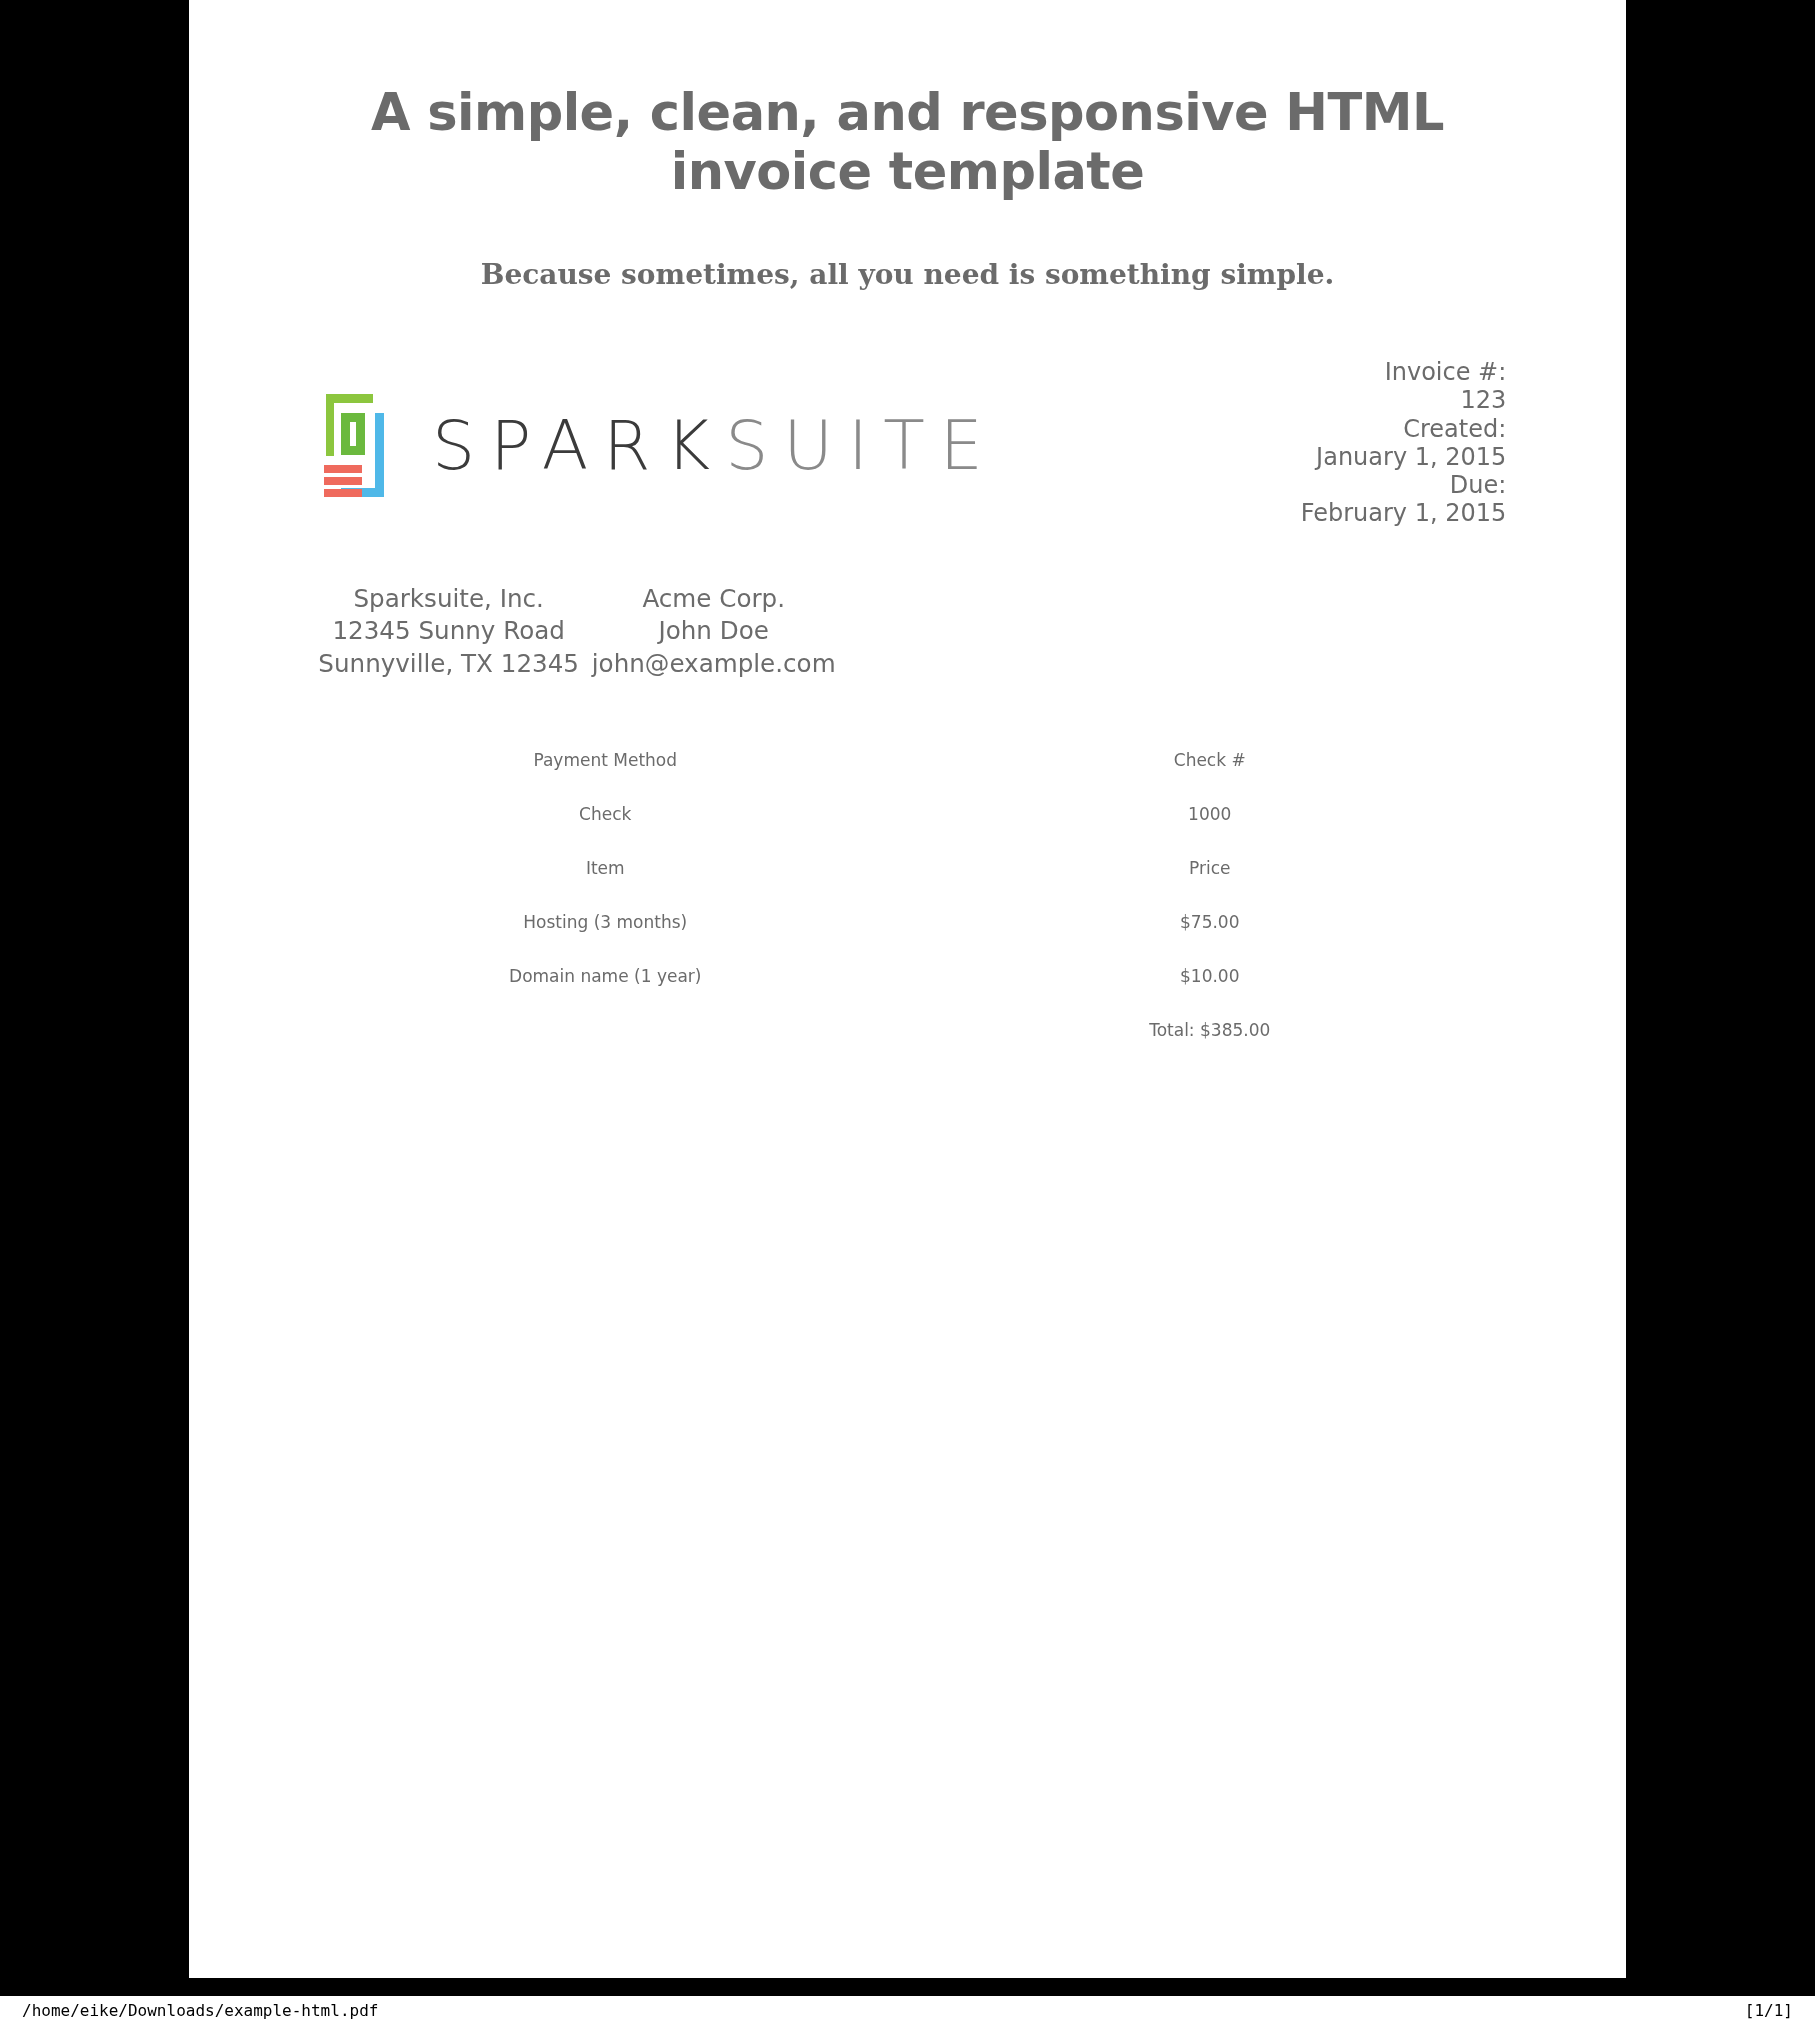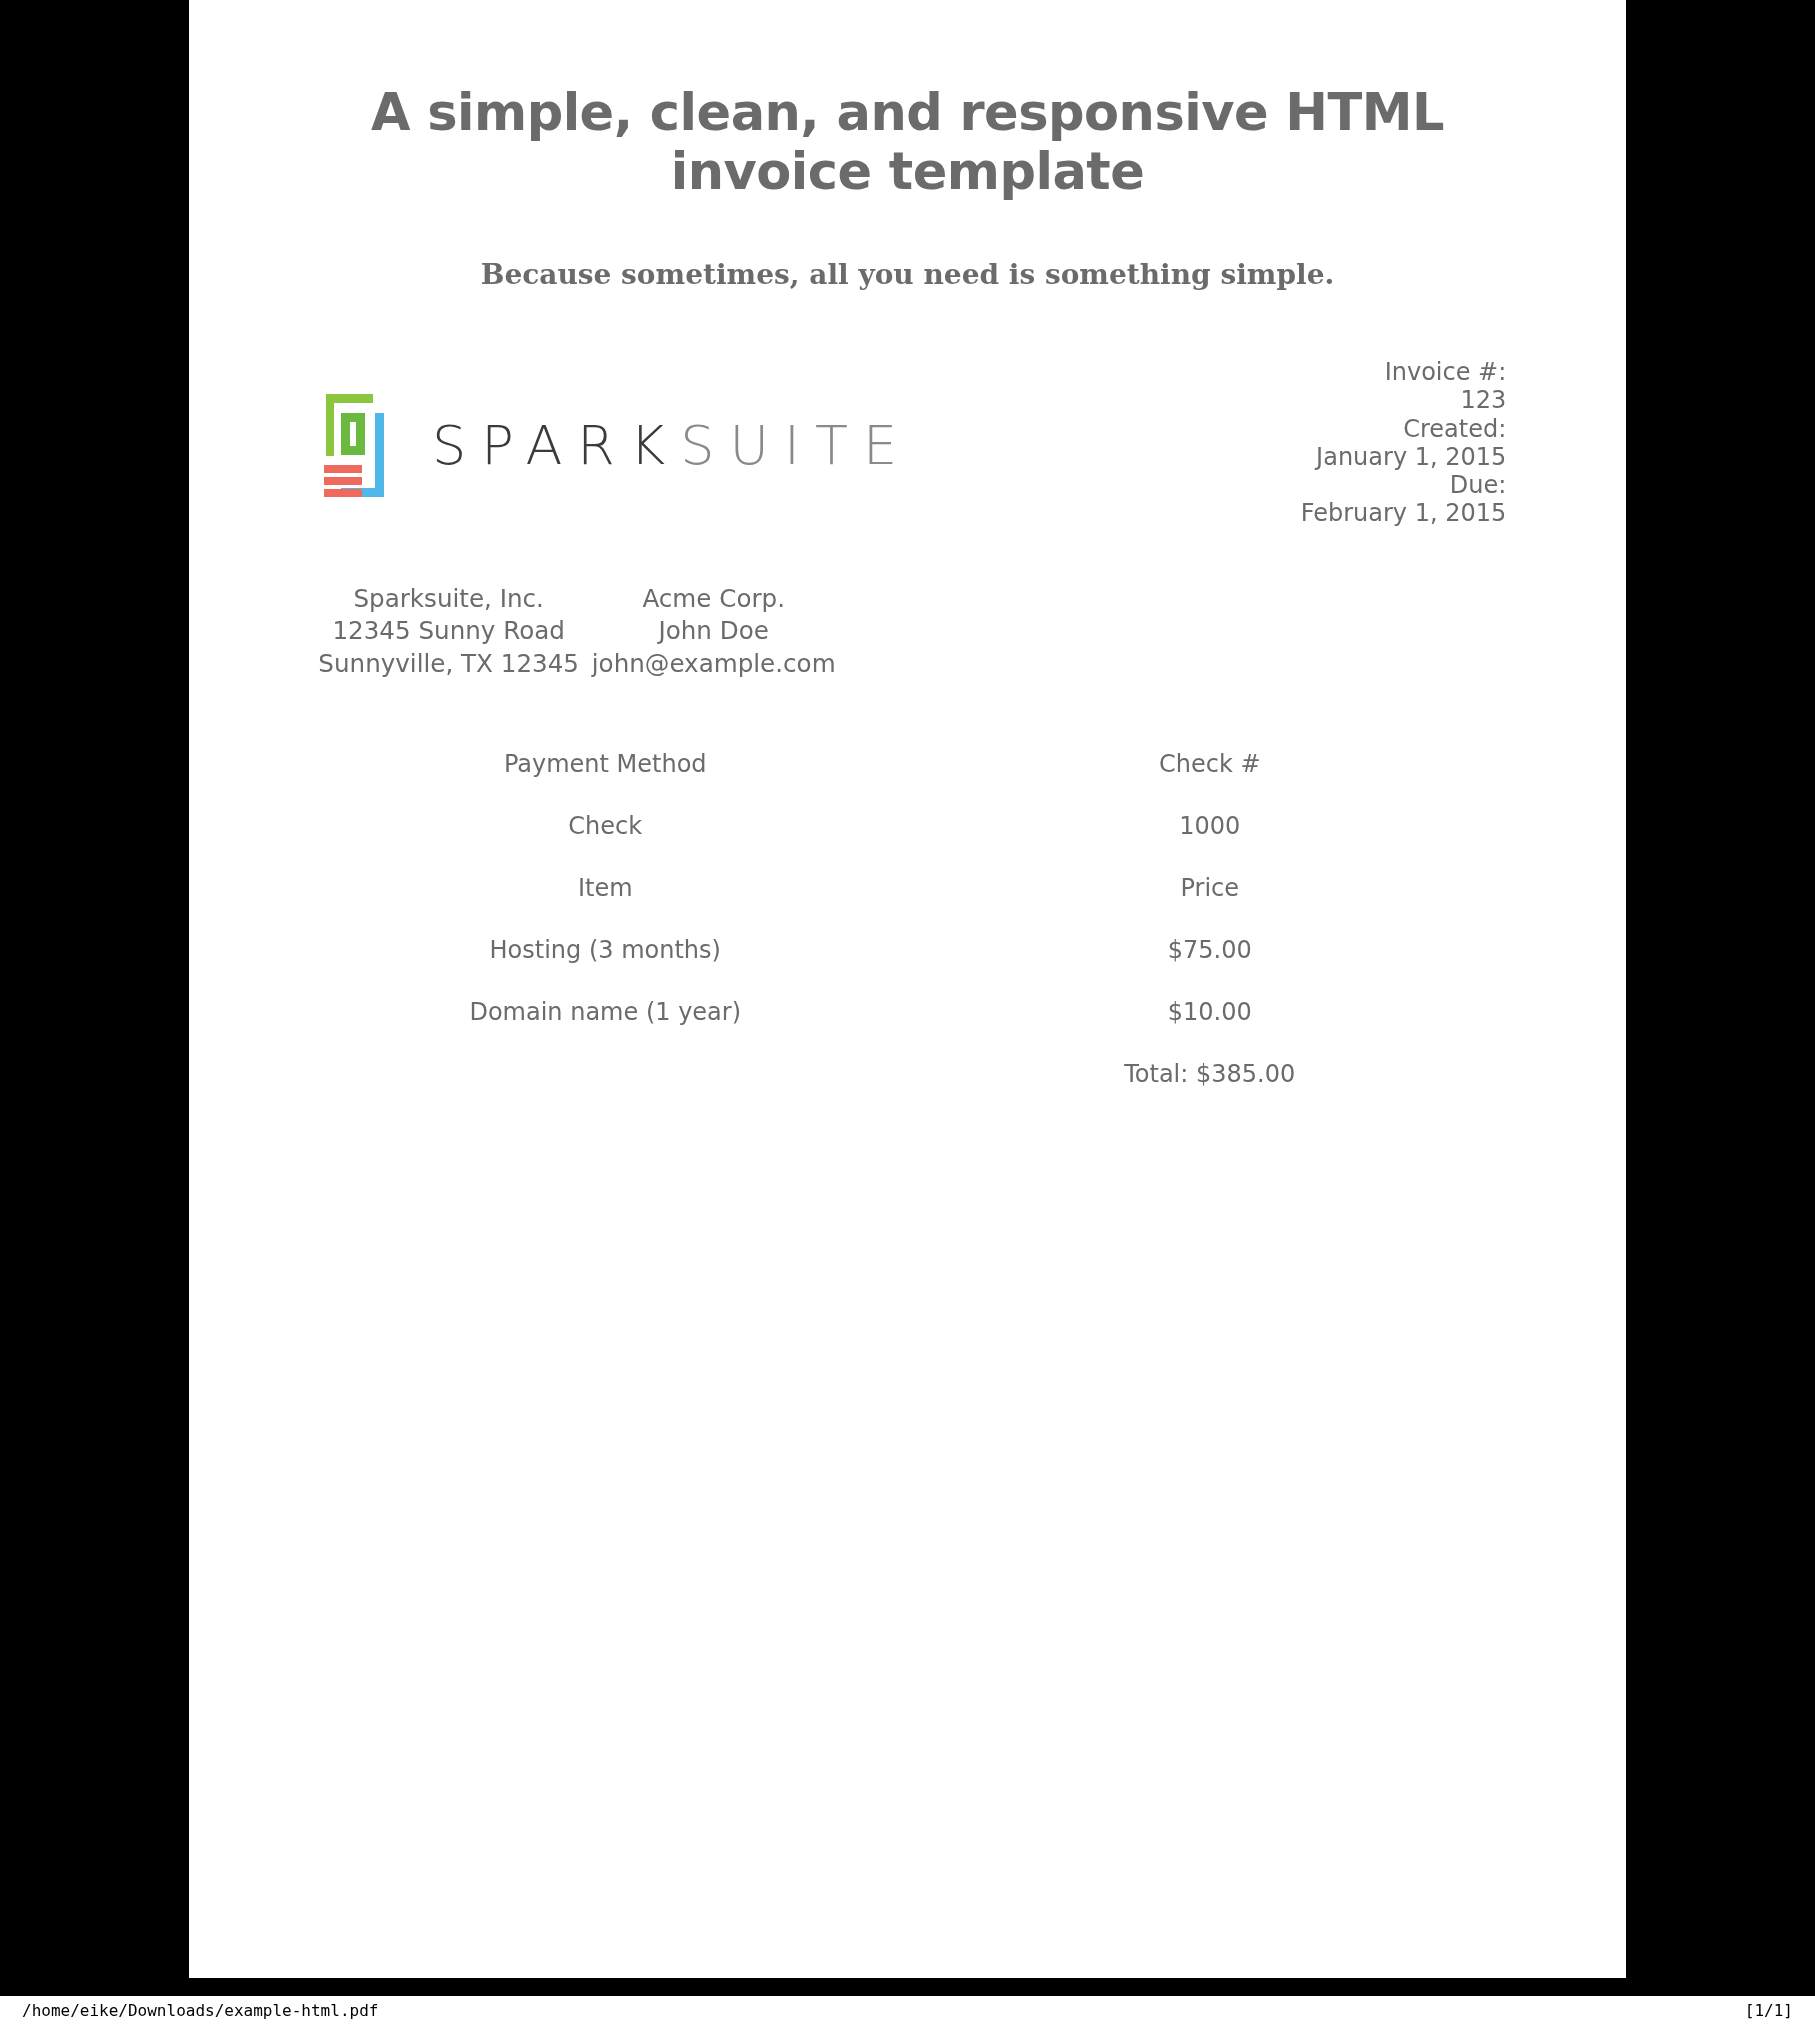--- a/index.html
+++ b/index.html
@@ -136,21 +136,21 @@
   .lm-mid-v    { left: 36px; top: 21px;  width: 8.5px;  height: 42px; background: #6bb93e; }
   .lm-mid-h    { left: 21px; top: 21px;  width: 24px; height: 8.5px;  background: #6bb93e; }
   .lm-mid2-h   { left: 21px; top: 54px;  width: 24px; height: 8.5px;  background: #6bb93e; }
   .lm-mid2-v   { left: 21px; top: 28px;  width: 8.5px;  height: 34px; background: #6bb93e; }
   .lm-red-1    { left: 3.8px;  top: 73px;  width: 38px; height: 7.6px;  background: #ef6a5d; }
   .lm-red-2    { left: 3.8px;  top: 85px;  width: 38px; height: 7.6px;  background: #ef6a5d; }
   .lm-red-3    { left: 3.8px;  top: 97px; width: 38px; height: 7.6px;  background: #ef6a5d; }
 
   .logo-word {
     font-family: "DejaVu Sans", sans-serif;
-    font-size: 54px;
+    font-size: 68px;
     letter-spacing: 15px;
     font-weight: 300;
     white-space: nowrap;
     margin-left: 40px;
   }
   .logo-word .dark  { color: #3b3b3b; }
   .logo-word .light { color: #8a8a8a; }
 
   
   .addr-row {
@@ -166,21 +166,21 @@
   }
   .addr-col.left  { width: 265px; margin-left: 13.2px;}
   .addr-col.right { width: 246px; margin-left: 9.5px; }
   .addr-col div { white-space: nowrap; }
 
   
   table.items {
     width: 100%;
     border-collapse: collapse;
     margin-top: 53px;
-    font-size: 24px;
+    font-size: 17px;
     color: #6b6b6b;
   }
   table.items td {
     padding: 17px 0;
     vertical-align: top;
   }
   td.c-left  { width: 50%; text-align: center; }
   td.c-right { width: 50%; text-align: center; }
   tr.heading td { }
   tr.total td { text-align: center; }

